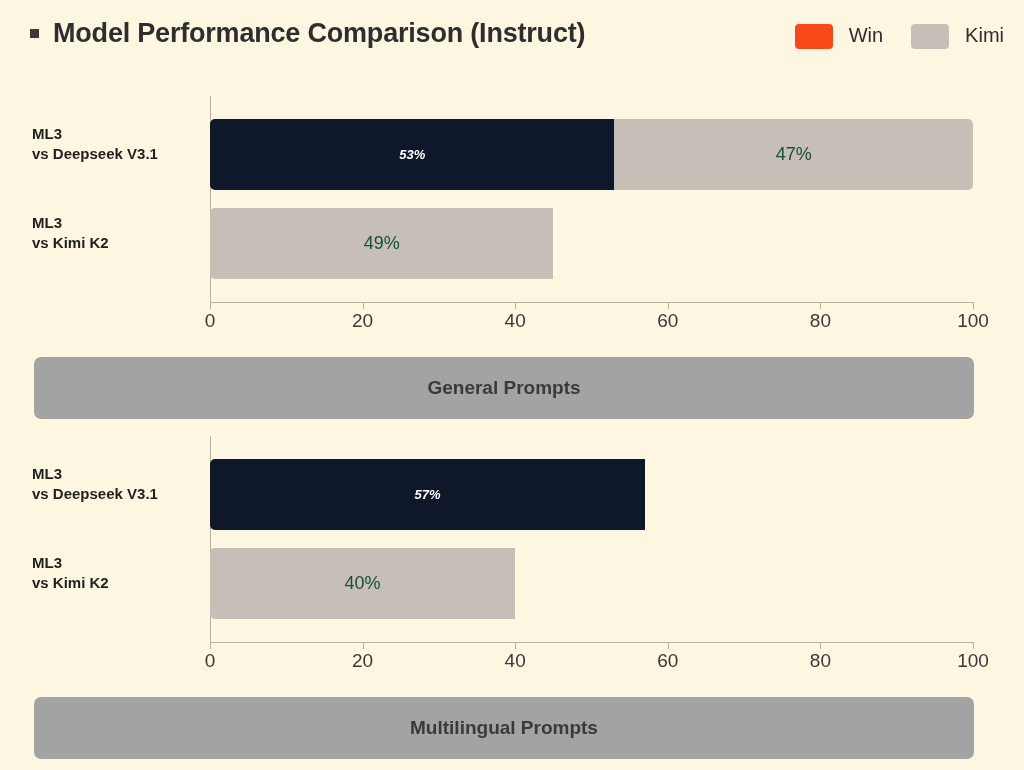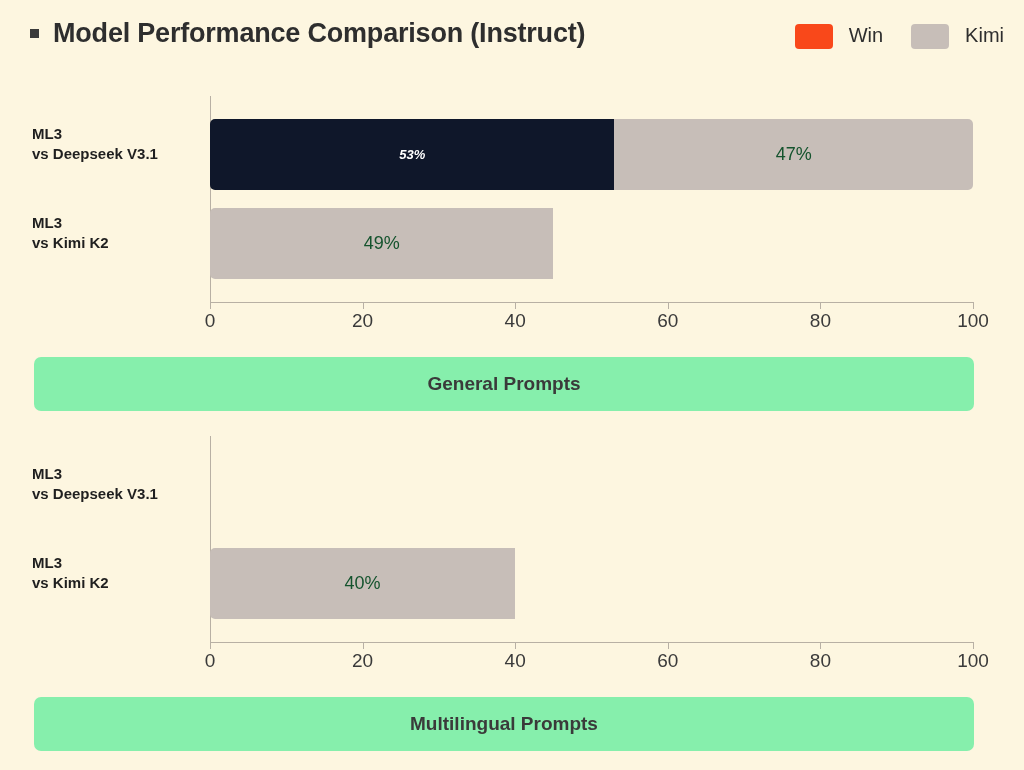--- a/index.html
+++ b/index.html
@@ -152,22 +152,22 @@
     color: #14532d;
     font-size: 18px;
     font-weight: normal;
   }
 
   
   .section-banner {
     position: absolute;
     left: 34px;
     width: 940px;
-    height: 54px;
-    background: #86efac;
+    height: 62px;
+    background: #a3a3a3;
     border-radius: 7px;
     display: flex;
     align-items: center;
     justify-content: center;
   }
   .section-banner-label {
     font-size: 19px;
     font-weight: bold;
     color: #3A3A3A;
   }
@@ -251,20 +251,21 @@
     <div class="tick-label" style="left:515.2px">40</div>
     <div class="tick-label" style="left:667.8px">60</div>
     <div class="tick-label" style="left:820.4px">80</div>
     <div class="tick-label" style="left:973px">100</div>
 
     <div class="row-label" style="top:36px">
       <div>ML3</div>
       <div>vs Deepseek V3.1</div>
     </div>
     <div class="bar" style="top:31px">
+      <div class="seg seg-win" style="width:57%">57%</div>
     </div>
 
     <div class="row-label" style="top:125px">
       <div>ML3</div>
       <div>vs Kimi K2</div>
     </div>
     <div class="bar" style="top:120px">
       <div class="seg seg-lose" style="width:40%">40%</div>
     </div>
   </div>

